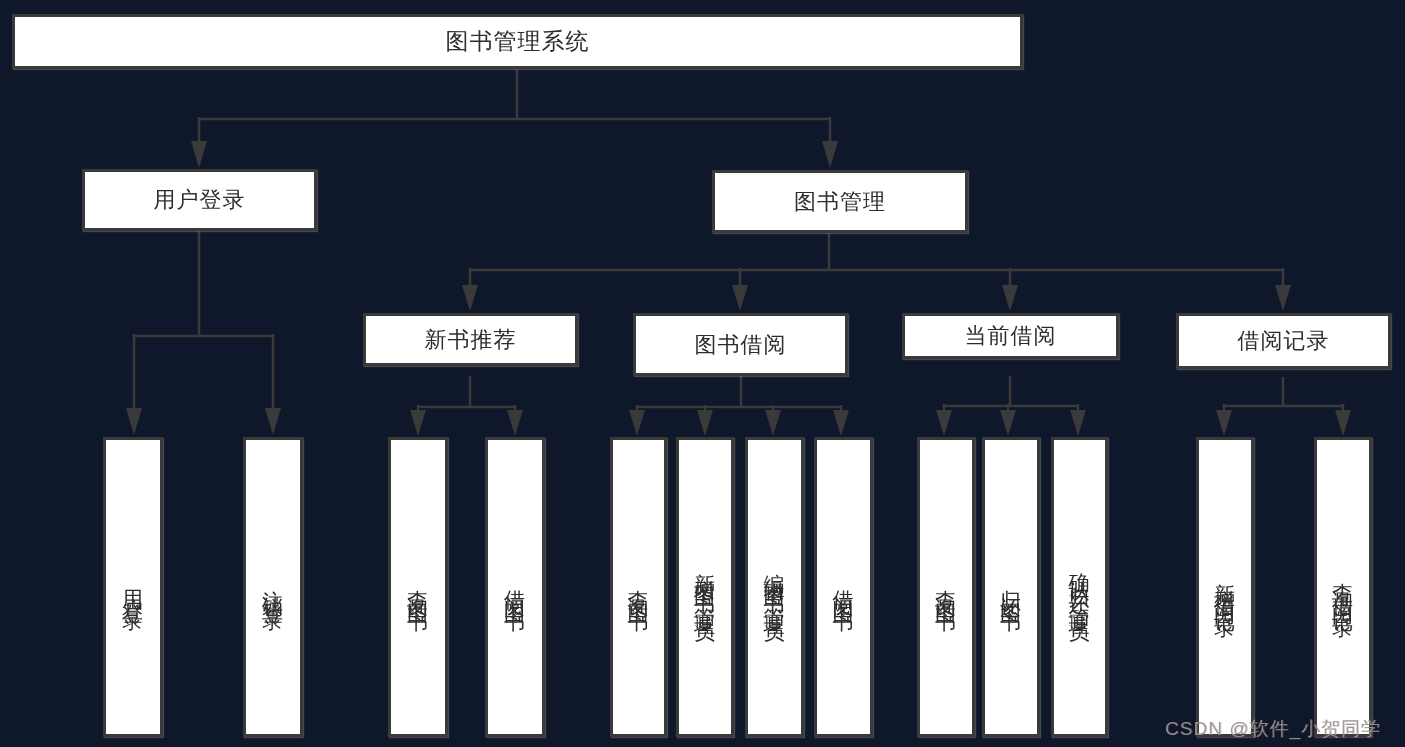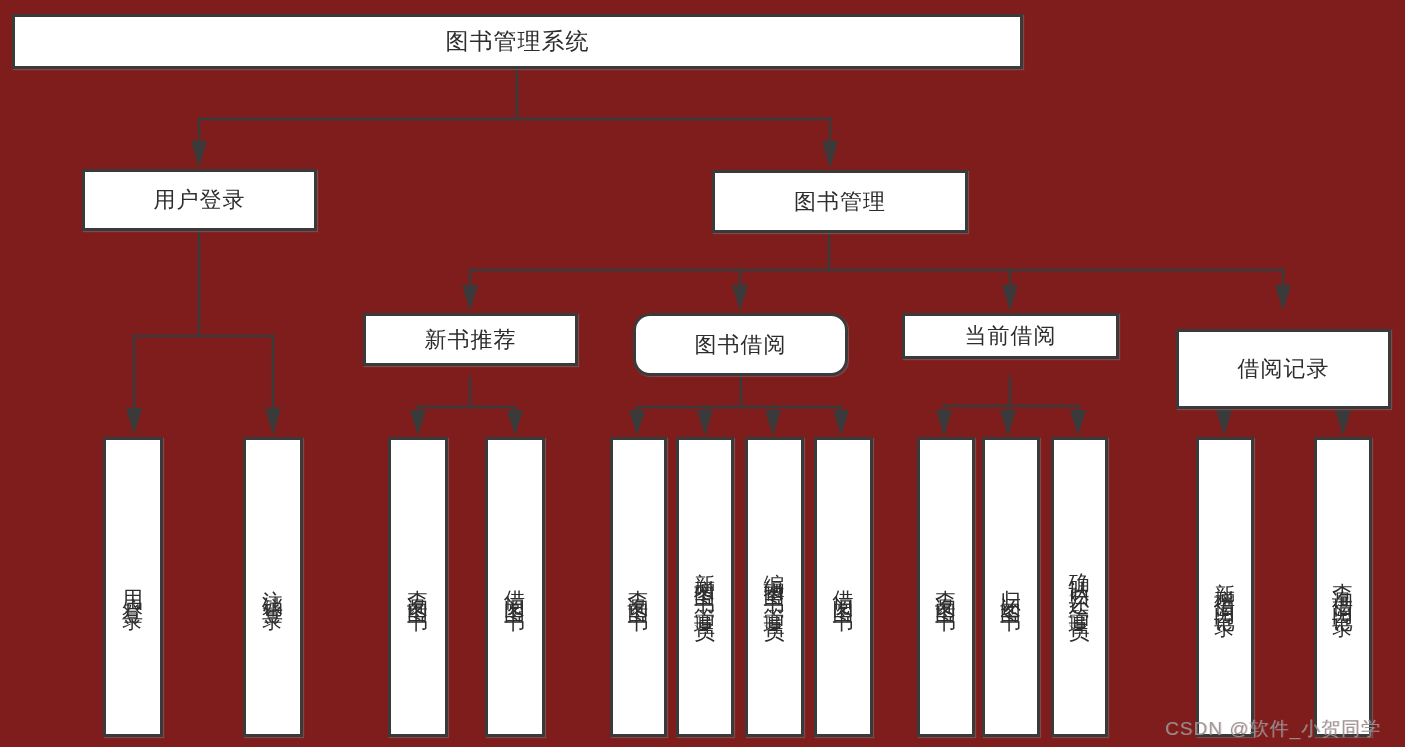--- a/index.html
+++ b/index.html
@@ -5,21 +5,21 @@
   html, body {
     margin: 0;
     padding: 0;
     background: #ffffff;
     font-family: "Liberation Sans", "DejaVu Sans", sans-serif;
   }
   .canvas {
     position: relative;
     width: 1405px;
     height: 747px;
-    background: #7f1d1d;
+    background: #0f172a;
     overflow: hidden;
   }
   .connectors {
     position: absolute;
     left: 0;
     top: 0;
     width: 1405px;
     height: 747px;
     z-index: 1;
   }
@@ -136,27 +136,27 @@
   <div class="node h" style="left:82px; top:169px; width:235px; height:62px;">
     <span>用户登录</span>
   </div>
   <div class="node h" style="left:712px; top:170px; width:256px; height:63px;">
     <span>图书管理</span>
   </div>
 
   <div class="node h" style="left:363px; top:313px; width:215px; height:53px;text-align:right;">
     <span>新书推荐</span>
   </div>
-  <div class="node h" style="left:633px; top:313px; width:215px; height:63px;border-radius:17px;">
+  <div class="node h" style="left:633px; top:313px; width:215px; height:63px;">
     <span>图书借阅</span>
   </div>
   <div class="node h" style="left:902px; top:313px; width:217px; height:46px;justify-content:center;">
     <span>当前借阅</span>
   </div>
-  <div class="node h" style="left:1176px; top:313px; width:215px; height:80px;margin-top:16px;">
+  <div class="node h" style="left:1176px; top:313px; width:215px; height:56px;">
     <span>借阅记录</span>
   </div>
 
   <div class="node v" style="left:103px; top:437px; width:60px; height:300px;">
     <span class="vtext">用户登录</span>
   </div>
   <div class="node v" style="left:243px; top:437px; width:60px; height:300px;">
     <span class="vtext">注销登录</span>
   </div>
 

